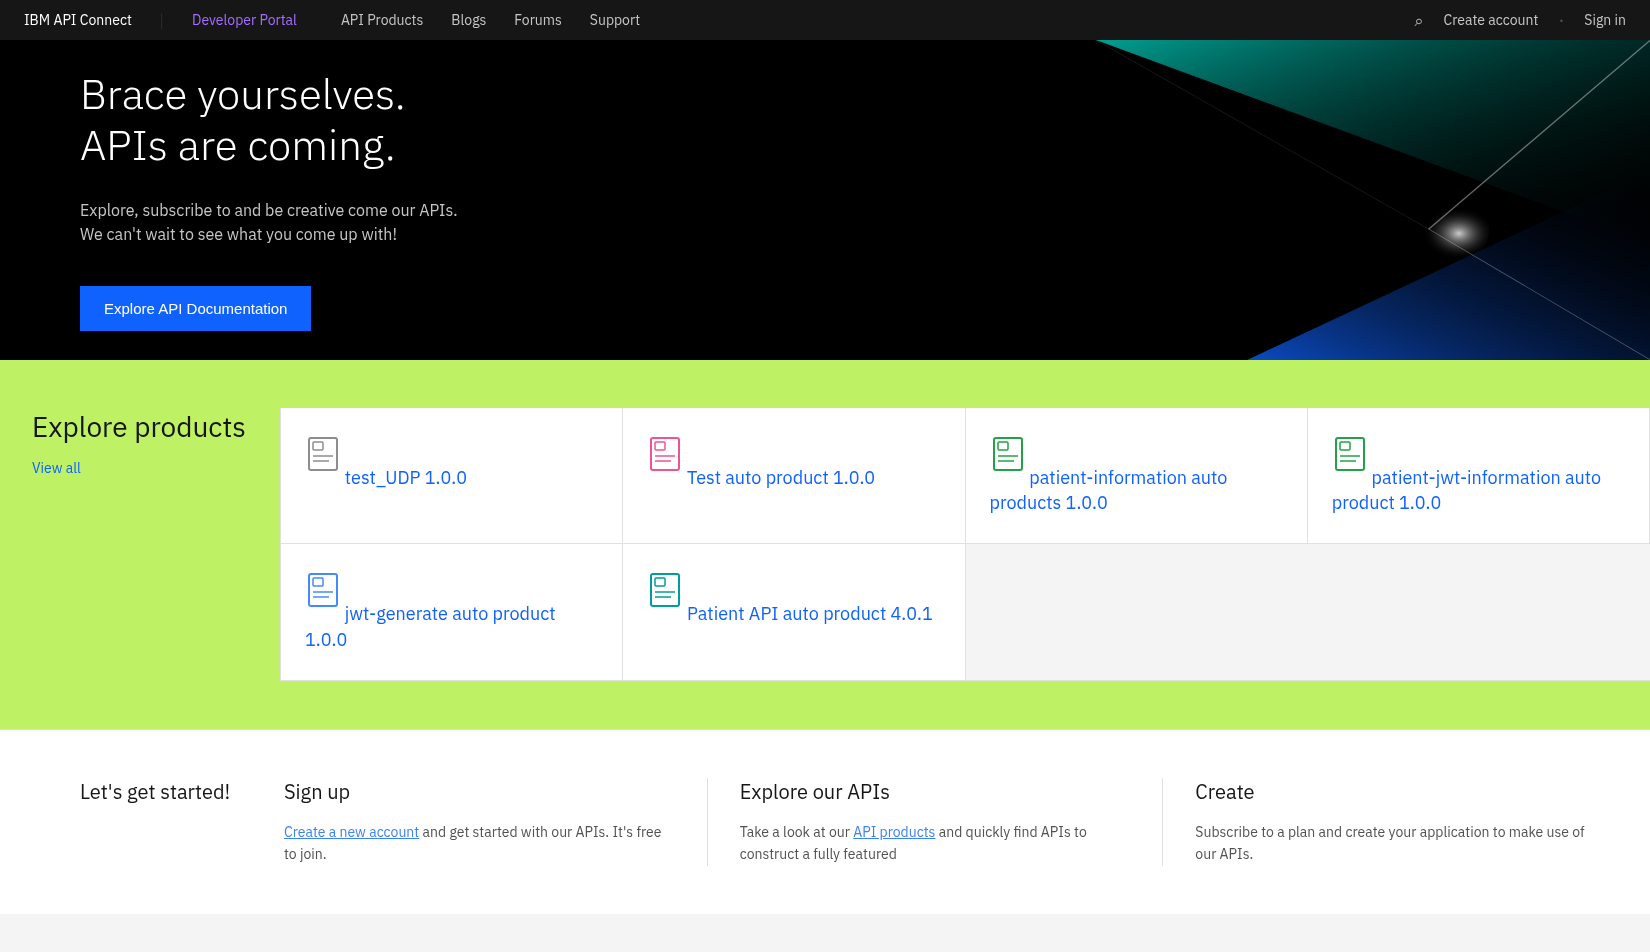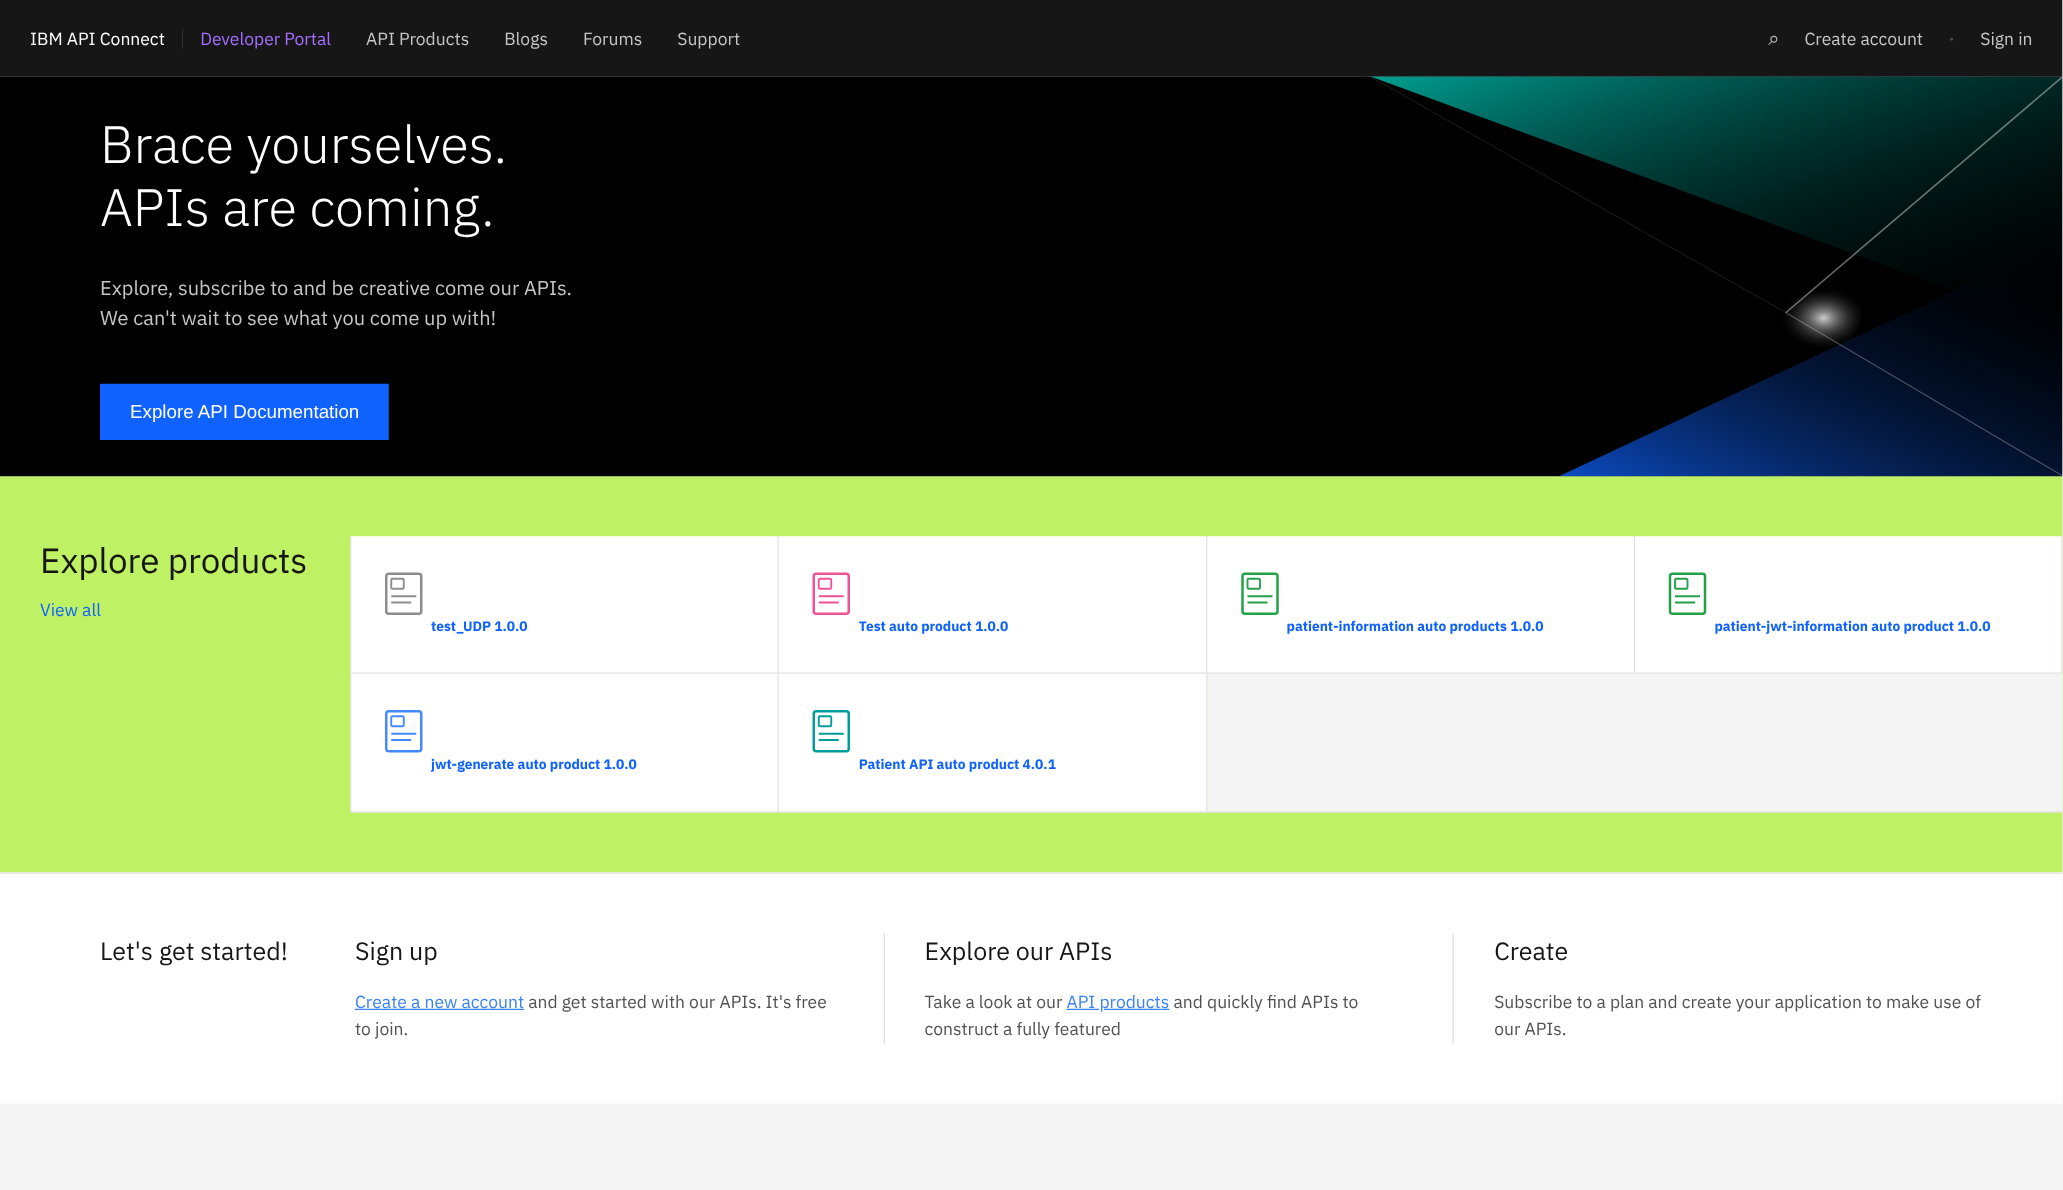--- a/index.html
+++ b/index.html
@@ -3,23 +3,23 @@
   <meta charset="utf-8">
   <style>
     * { margin: 0; padding: 0; box-sizing: border-box; }
     body { font-family: 'IBM Plex Sans', Arial, sans-serif; background: #f4f4f4; color: #161616; width: 1650px; }
 
     
     nav {
       background: #161616;
       display: flex;
       align-items: center;
-      height: 61px;
+      height: 40px;
       padding: 0 24px;
-      gap: 0;
+      gap: 16px;
     }
     .nav-brand {
       color: #ffffff;
       font-size: 14px;
       font-weight: 400;
       white-space: nowrap;
       margin-right: 12px;
     }
     .nav-divider {
       color: #525252;
@@ -156,24 +156,23 @@
       background: #f4f4f4;
       border-right: none;
     }
     .product-icon {
       width: 36px;
       height: 36px;
       margin-bottom: 12px;
     }
     .product-name {
       color: #0f62fe;
-      font-size: 11px;
+      font-size: 18px;
       line-height: 1.4;
       text-decoration: none;
-      font-weight: bold;
     }
 
     
     .footer-info {
       background: #ffffff;
       padding: 48px 32px;
       display: flex;
       gap: 0;
       border-top: 1px solid #e0e0e0;
     }

